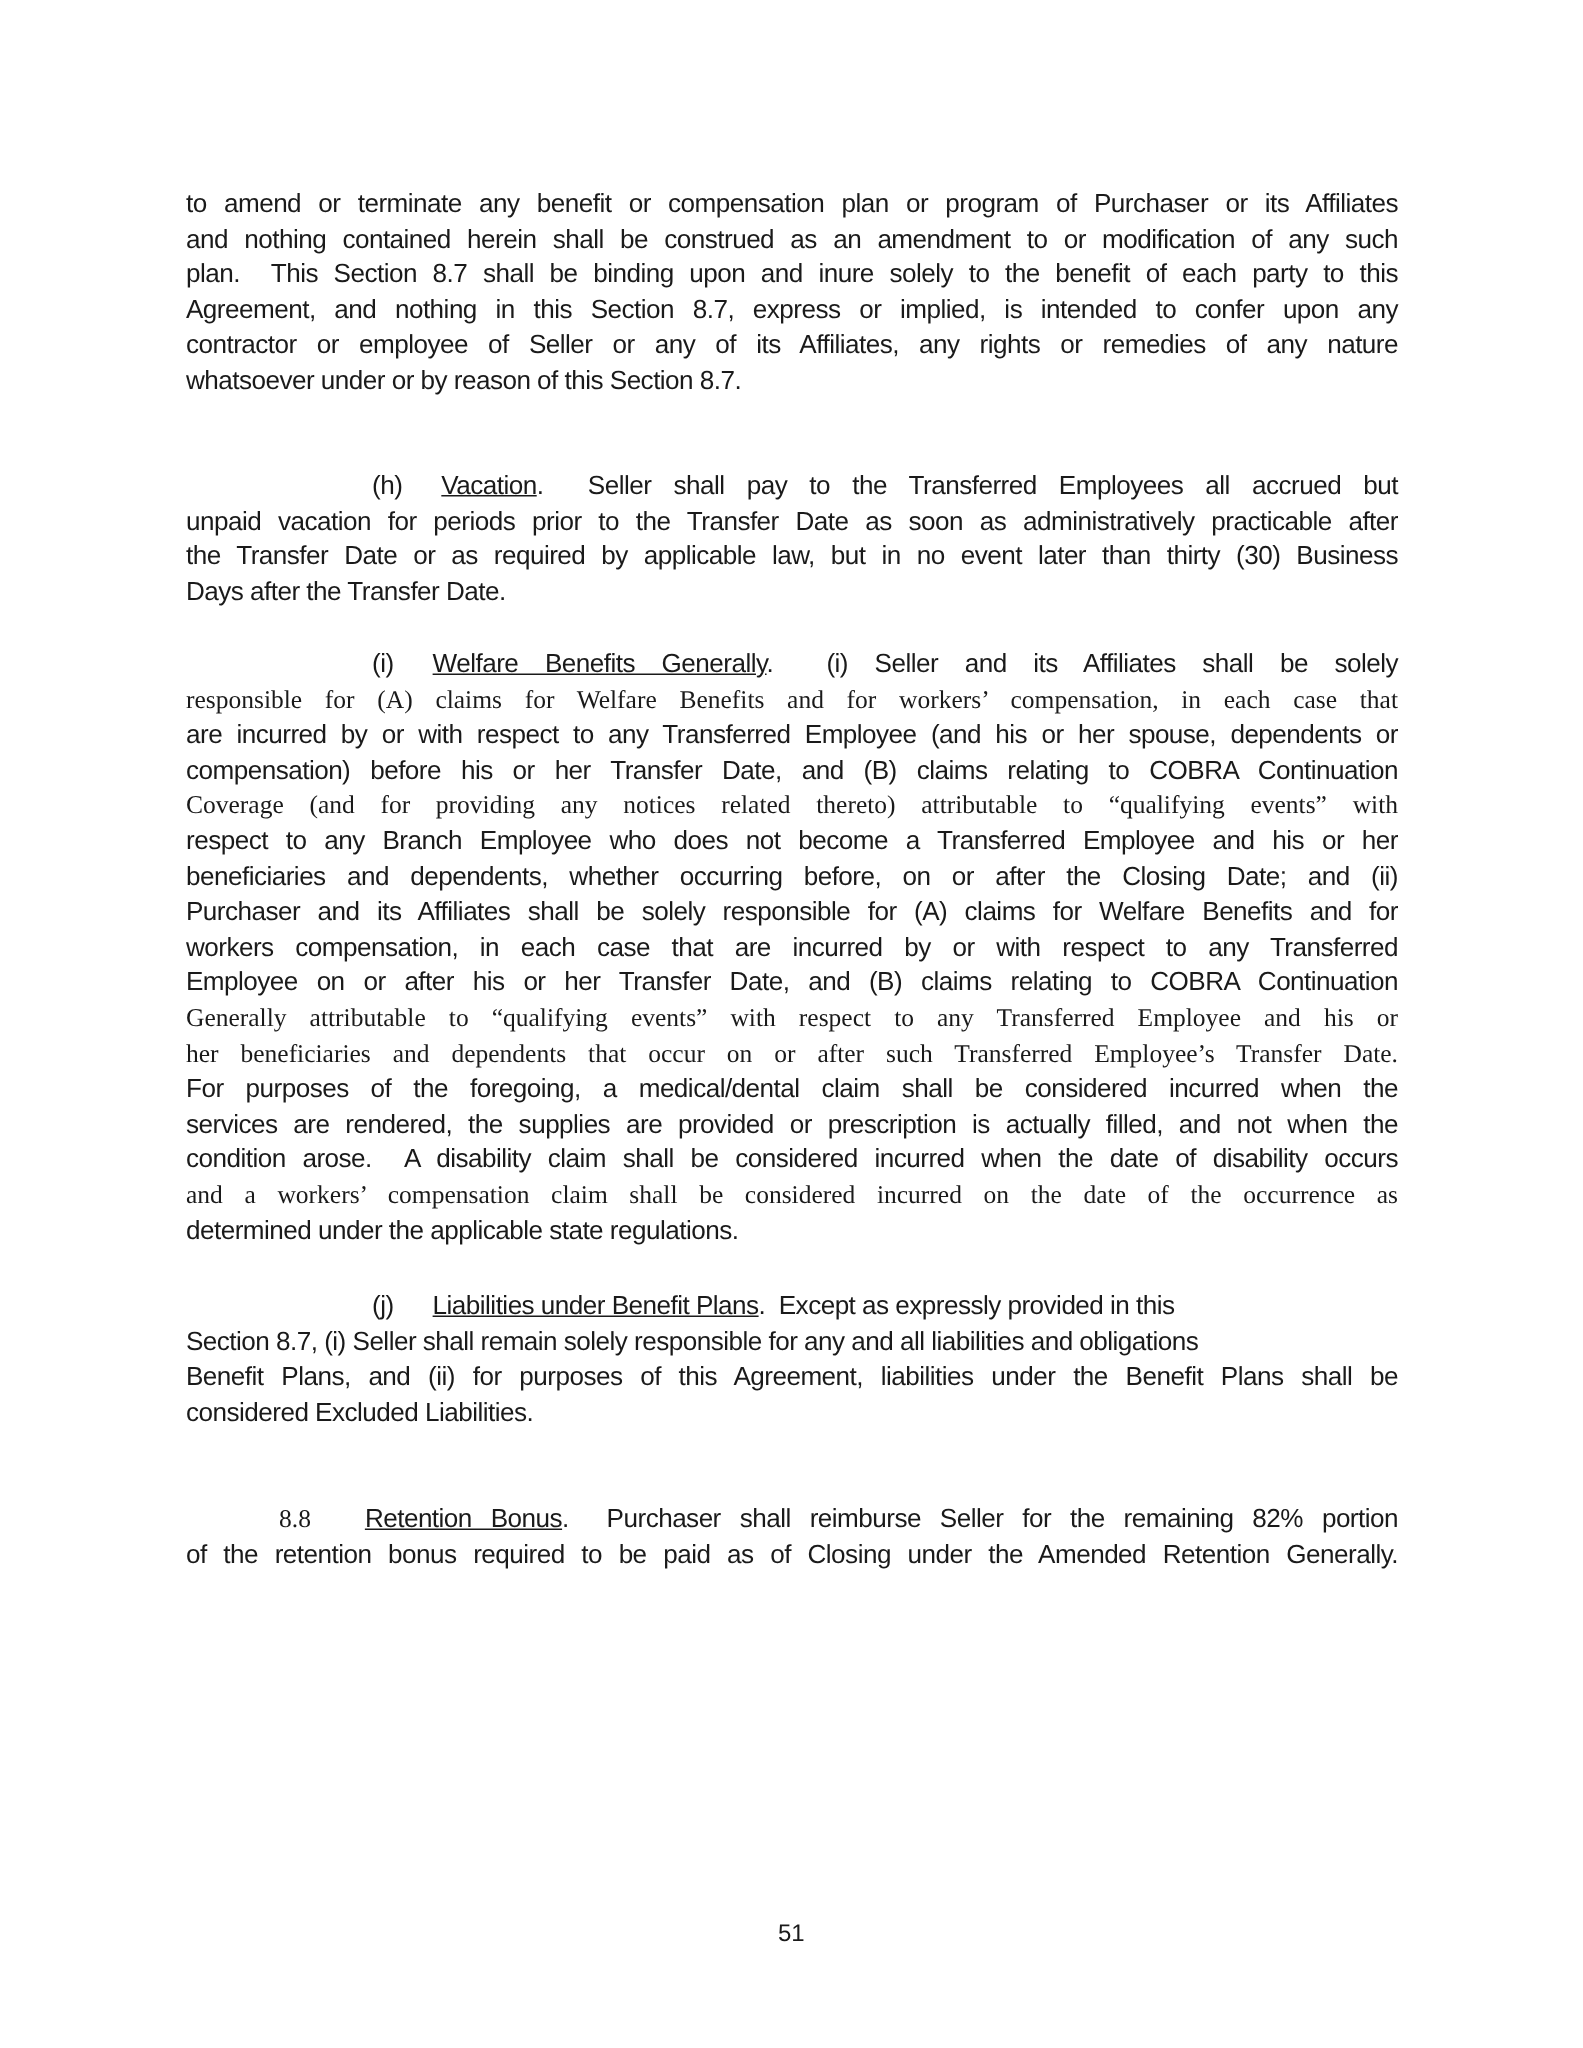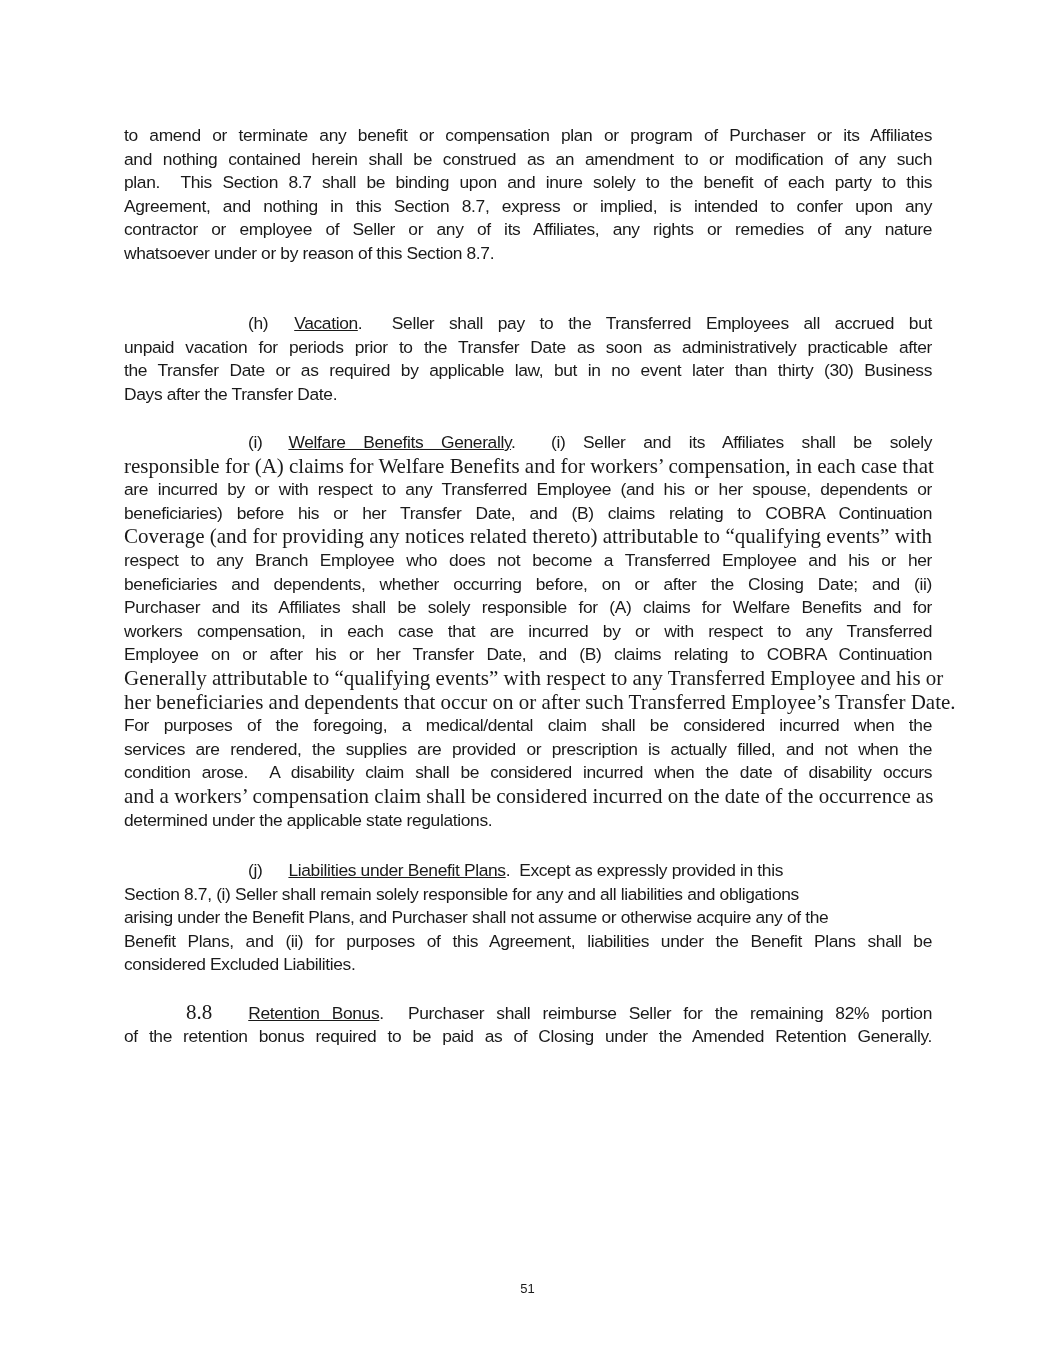--- a/index.html
+++ b/index.html
@@ -6,28 +6,28 @@
   body { width: 1055px; height: 1365px; position: relative; overflow: hidden; }
   .page { position: absolute; left: 0; top: 0; width: 1055px; height: 1364px; background: #fff; }
   .text {
     position: absolute; left: 124px; width: 808px;
     font-family: "Liberation Sans", sans-serif;
     font-size: 17.4px; line-height: 23.6px; color: #1a1a1a;
     letter-spacing: -0.35px;
   }
   .line { display: block; white-space: nowrap; text-align: justify; text-align-last: justify; height: 23.6px; overflow: visible; }
   .line.last { text-align-last: left; }
-  .serif { font-family: "Liberation Serif", serif; font-size: 21px; letter-spacing: 0; }
+  .serif { font-family: "Liberation Serif", serif; font-size: 17px; letter-spacing: 0; }
   .u { text-decoration: underline; }
   .ind1 { padding-left: 124px; }
   .ind2 { padding-left: 62px; }
   .gap { display: inline-block; width: 26px; }
   .pnum {
     position: absolute; left: 0; width: 1055px; top: 1281px; text-align: center;
-    font-family: "Liberation Sans", sans-serif; font-size: 13px; color: #1a1a1a;
+    font-family: "Liberation Sans", sans-serif; font-size: 16px; color: #1a1a1a;
   }
 </style>
 </head>
 <body>
 
 <div class="page">
 
   <div class="text" style="top:124px;">
     <span class="line" style="white-space: pre;">to amend or terminate any benefit or compensation plan or program of Purchaser or its Affiliates</span>
     <span class="line" style="white-space: pre;">and nothing contained herein shall be construed as an amendment to or modification of any such</span>
@@ -41,40 +41,39 @@
     <span class="line ind1" style="white-space: pre;"><span style="white-space: pre;">(h)</span><span class="gap" style="white-space: pre;"></span><span class="u" style="white-space: pre;">Vacation</span><span style="white-space: pre;">.  Seller shall pay to the Transferred Employees all accrued but</span></span>
     <span class="line" style="white-space: pre;">unpaid vacation for periods prior to the Transfer Date as soon as administratively practicable after</span>
     <span class="line" style="white-space: pre;">the Transfer Date or as required by applicable law, but in no event later than thirty (30) Business</span>
     <span class="line last" style="white-space: pre;">Days after the Transfer Date.</span>
   </div>
 
   <div class="text" style="top:431px;">
     <span class="line ind1" style="white-space: pre;"><span style="white-space: pre;">(i)</span><span class="gap" style="white-space: pre;"></span><span class="u" style="white-space: pre;">Welfare Benefits Generally</span><span style="white-space: pre;">.  (i) Seller and its Affiliates shall be solely</span></span>
     <span class="line serif" style="white-space: pre;">responsible for (A) claims for Welfare Benefits and for workers’ compensation, in each case that</span>
     <span class="line" style="white-space: pre;">are incurred by or with respect to any Transferred Employee (and his or her spouse, dependents or</span>
-    <span class="line" style="white-space: pre;">beneficiaries) before his or her Transfer Date, and (B) claims relating to COBRA Continuation</span>
+    <span class="line" style="white-space: pre;">compensation) before his or her Transfer Date, and (B) claims relating to COBRA Continuation</span>
     <span class="line serif" style="white-space: pre;">Coverage (and for providing any notices related thereto) attributable to “qualifying events” with</span>
     <span class="line" style="white-space: pre;">respect to any Branch Employee who does not become a Transferred Employee and his or her</span>
     <span class="line" style="white-space: pre;">beneficiaries and dependents, whether occurring before, on or after the Closing Date; and (ii)</span>
     <span class="line" style="white-space: pre;">Purchaser and its Affiliates shall be solely responsible for (A) claims for Welfare Benefits and for</span>
     <span class="line" style="white-space: pre;">workers compensation, in each case that are incurred by or with respect to any Transferred</span>
     <span class="line" style="white-space: pre;">Employee on or after his or her Transfer Date, and (B) claims relating to COBRA Continuation</span>
     <span class="line serif" style="white-space: pre;">Generally attributable to “qualifying events” with respect to any Transferred Employee and his or</span>
     <span class="line serif" style="white-space: pre;">her beneficiaries and dependents that occur on or after such Transferred Employee’s Transfer Date.</span>
     <span class="line" style="white-space: pre;">For purposes of the foregoing, a medical/dental claim shall be considered incurred when the</span>
     <span class="line" style="white-space: pre;">services are rendered, the supplies are provided or prescription is actually filled, and not when the</span>
     <span class="line" style="white-space: pre;">condition arose.  A disability claim shall be considered incurred when the date of disability occurs</span>
     <span class="line serif" style="white-space: pre;">and a workers’ compensation claim shall be considered incurred on the date of the occurrence as</span>
     <span class="line last" style="white-space: pre;">determined under the applicable state regulations.</span>
   </div>
 
   <div class="text" style="top:859px;">
     <span class="line last ind1" style="white-space: pre;"><span style="white-space: pre;">(j)</span><span class="gap" style="white-space: pre;"></span><span class="u" style="white-space: pre;">Liabilities under Benefit Plans</span><span style="white-space: pre;">.  Except as expressly provided in this</span></span>
     <span class="line last" style="white-space: pre;">Section 8.7, (i) Seller shall remain solely responsible for any and all liabilities and obligations</span>
-    <span class="line last" style="white-space: pre;">arising under the Benefit Plans, and Purchaser shall not assume or otherwise acquire any of the</span>
     <span class="line" style="white-space: pre;">Benefit Plans, and (ii) for purposes of this Agreement, liabilities under the Benefit Plans shall be</span>
     <span class="line last" style="white-space: pre;">considered Excluded Liabilities.</span>
   </div>
 
   <div class="text" style="top:1001px;">
     <span class="line ind2" style="white-space: pre;"><span class="serif" style="white-space: pre;">8.8</span><span class="gap" style="width: 36px; white-space: pre;"></span><span class="u" style="white-space: pre;">Retention Bonus</span><span style="white-space: pre;">.  Purchaser shall reimburse Seller for the remaining 82% portion</span></span>
     <span class="line" style="white-space: pre;">of the retention bonus required to be paid as of Closing under the Amended Retention Generally.</span>
   </div>
 
   <div class="pnum">51</div>

